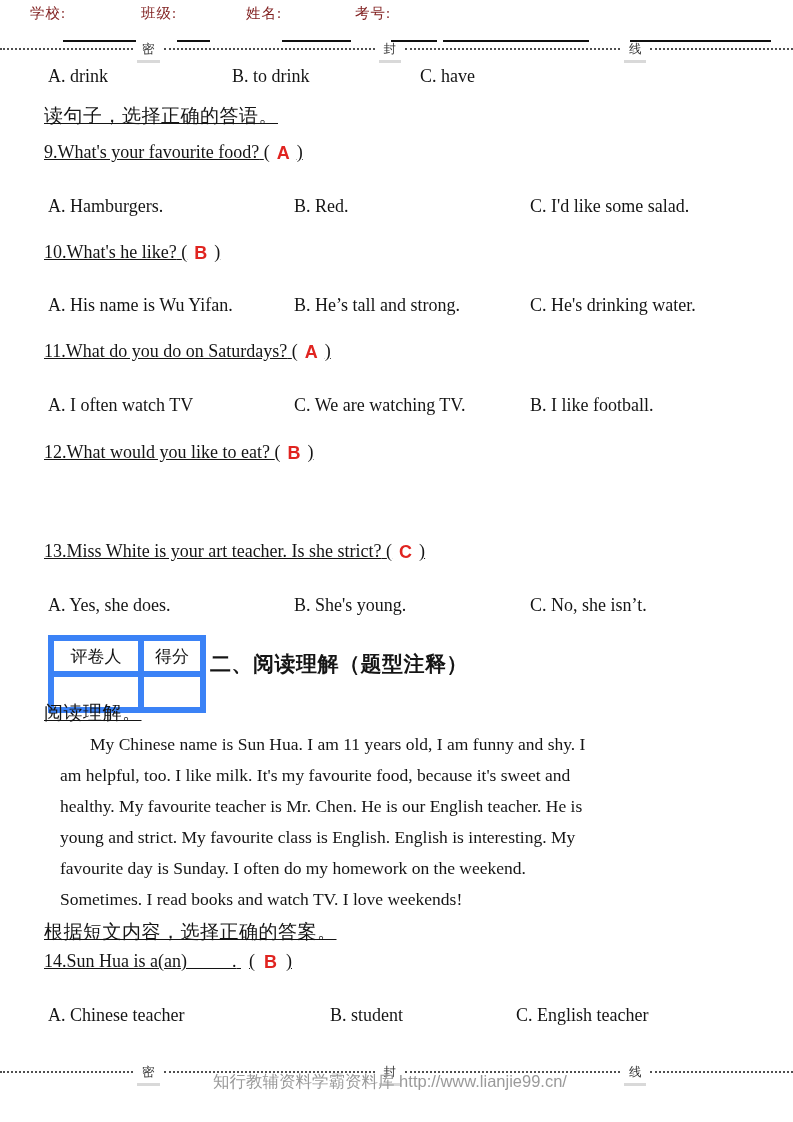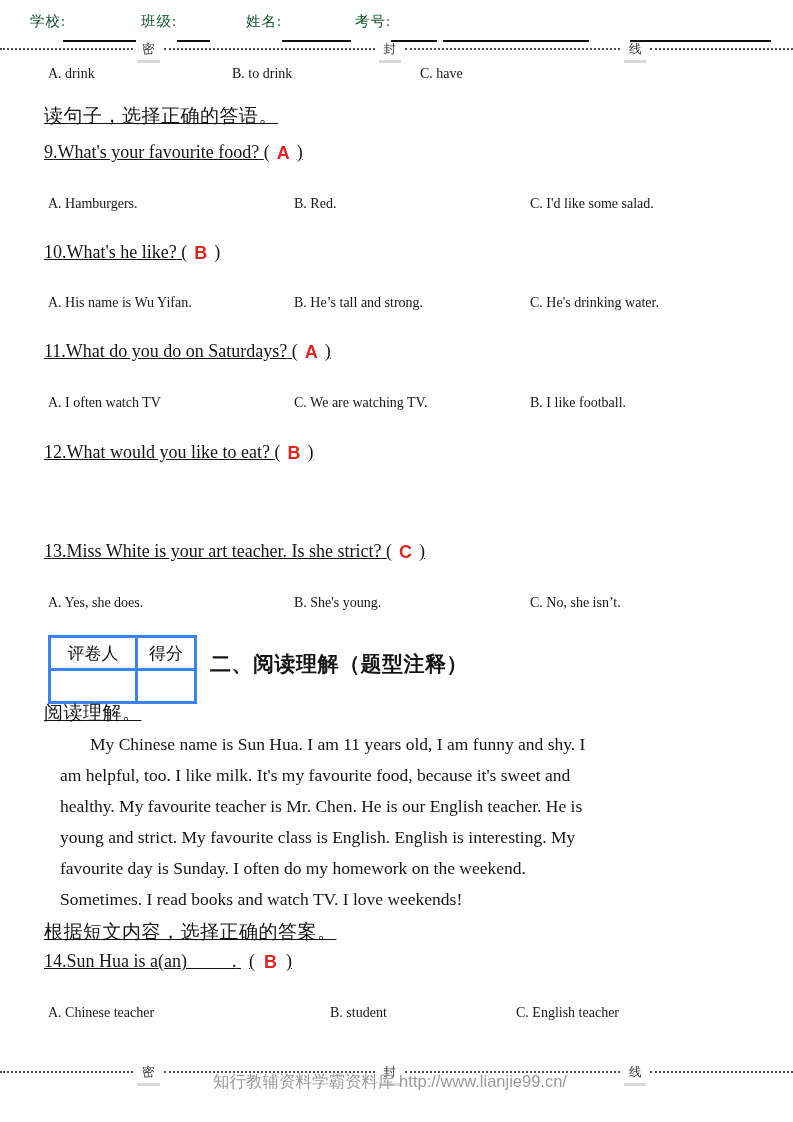--- a/index.html
+++ b/index.html
@@ -6,42 +6,42 @@
   .page{
     position:relative;
     width:793px;height:1122px;
     margin:0 auto;
     background:#ffffff;
     font-family:"Liberation Serif","DejaVu Serif",serif;
     color:#151515;
     overflow:hidden;
   }
   
-  .hl{position:absolute;top:12px;font-size:14.5px;color:#14532d;letter-spacing:1px;}
+  .hl{position:absolute;top:4px;font-size:14.5px;color:#7f1d1d;letter-spacing:1px;}
   .hu{position:absolute;top:22px;height:18px;border-bottom:2px solid #101010;}
   
   .seal-row{position:absolute;left:0;right:0;height:22px;display:flex;align-items:center;}
   .seal-row .dots{height:0;border-top:2px dotted #4f4f4f;}
   .seal-char{font-size:12.5px;color:#333;margin:0 9px;position:relative;line-height:1;}
   .seal-char::after{content:"";position:absolute;left:-5px;right:-5px;bottom:-8px;height:3px;background:#d9d9d9;}
   .d1{flex-grow:140;} .d2{flex-grow:222;} .d3{flex-grow:226;} .d4{flex-grow:150;}
   .qline{position:absolute;left:44px;font-size:18px;white-space:nowrap;text-decoration:underline;}
-  .optrow{position:absolute;left:48px;right:30px;display:grid;font-size:14px;white-space:nowrap;}
+  .optrow{position:absolute;left:48px;right:30px;display:grid;font-size:18px;white-space:nowrap;}
   .cols-top{grid-template-columns:184px 188px auto;}
   .cols-std{grid-template-columns:246px 236px auto;}
   .cols-last{grid-template-columns:282px 186px auto;}
   .cn{font-size:19px;letter-spacing:0.5px;}
   .ans{display:inline-block;font-family:"Liberation Sans","DejaVu Sans",sans-serif;
        font-weight:700;font-size:18px;color:var(--red,#d22);margin:0 7px;transform:translateY(1px);}
   .p{color:#151515;}
   .q14 .ans{margin:0 9px;}
   .q14 .p.first{margin-left:8px;}
   
   .score{position:absolute;left:48px;top:635px;border-collapse:collapse;}
-  .score th,.score td{border:3px solid #3b82f6;font-weight:normal;font-size:17px;
+  .score th,.score td{border:6px solid #3b82f6;font-weight:normal;font-size:17px;
        text-align:center;padding:0;}
   .score th{width:84px;height:30px;}
   .score th+th{width:56px;}
   .score td{height:30px;}
   .h2{position:absolute;left:210px;top:650px;font-size:21px;font-weight:bold;letter-spacing:0.5px;}
   .passage{position:absolute;left:44px;top:729px;width:716px;font-size:17.5px;line-height:31px;margin-left:16px;}
   .passage .ln.first{text-indent:30px;}
   .watermark{position:absolute;left:150px;top:1071px;width:480px;text-align:center;
      font-family:"Liberation Sans","DejaVu Sans",sans-serif;font-size:16.5px;
      color:var(--wm,#999);white-space:nowrap;}

